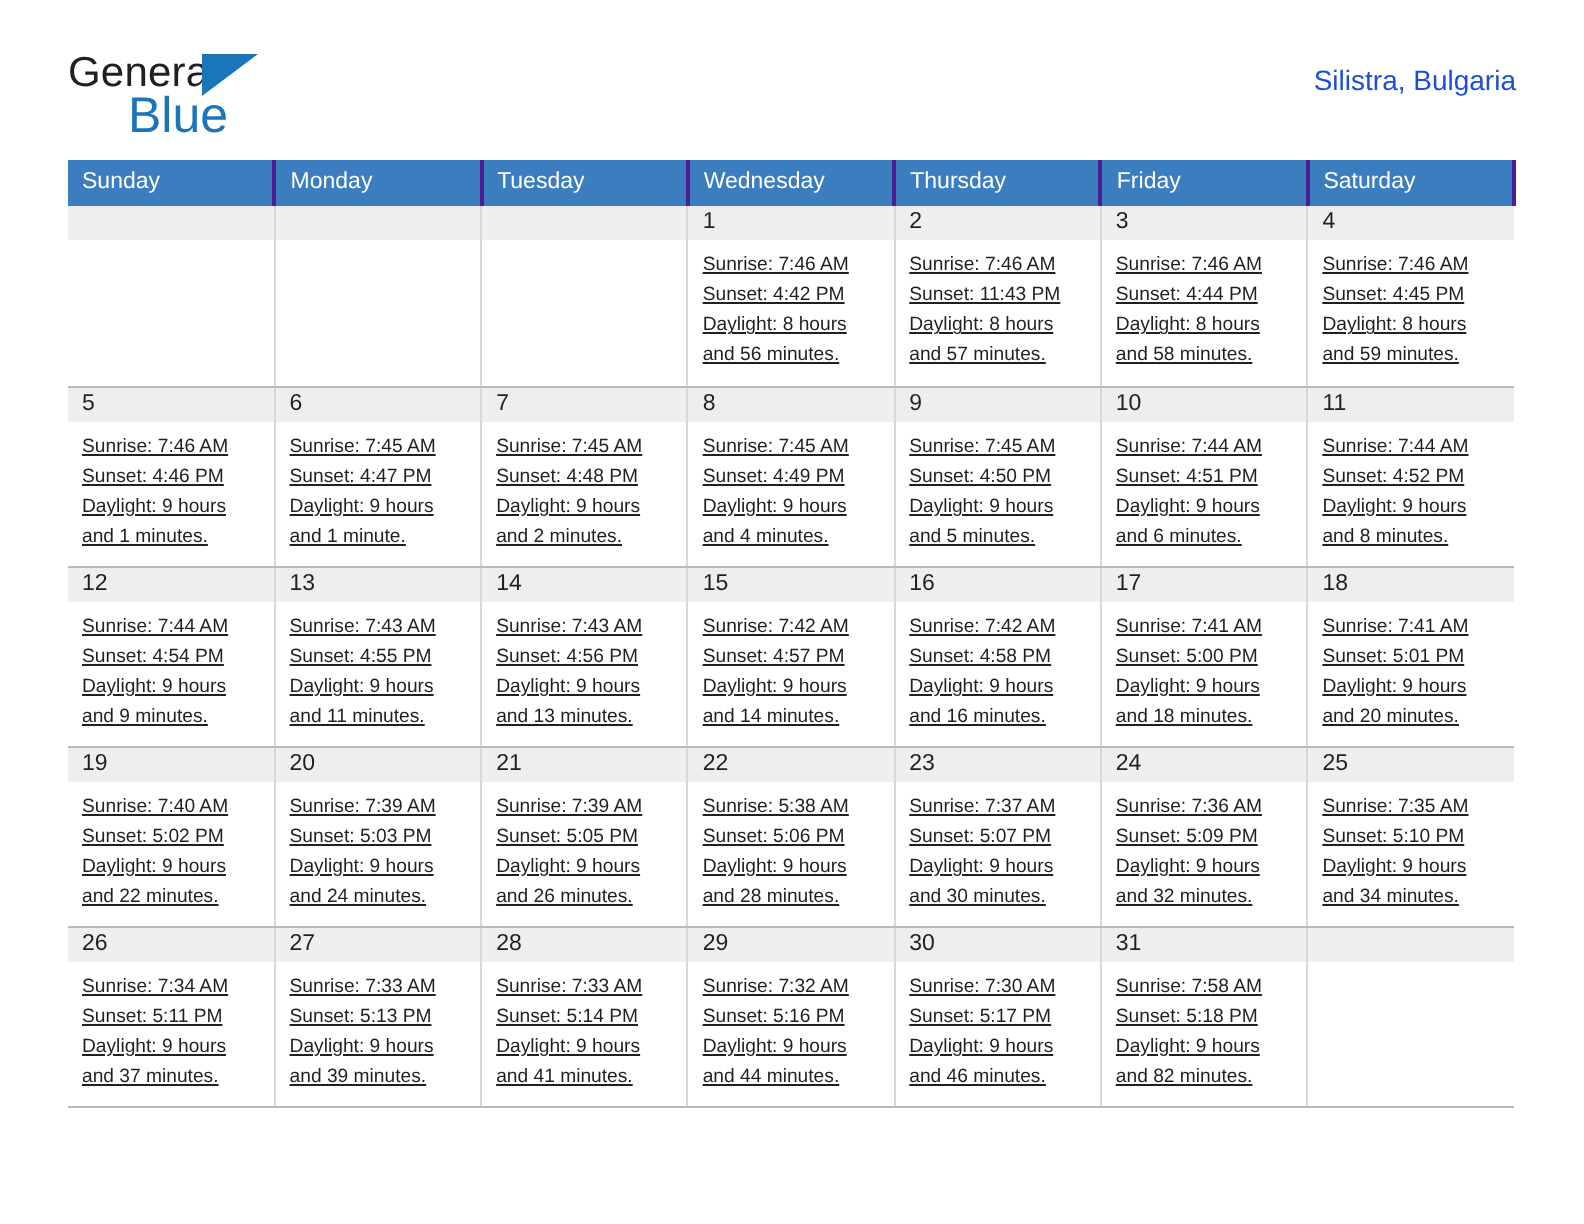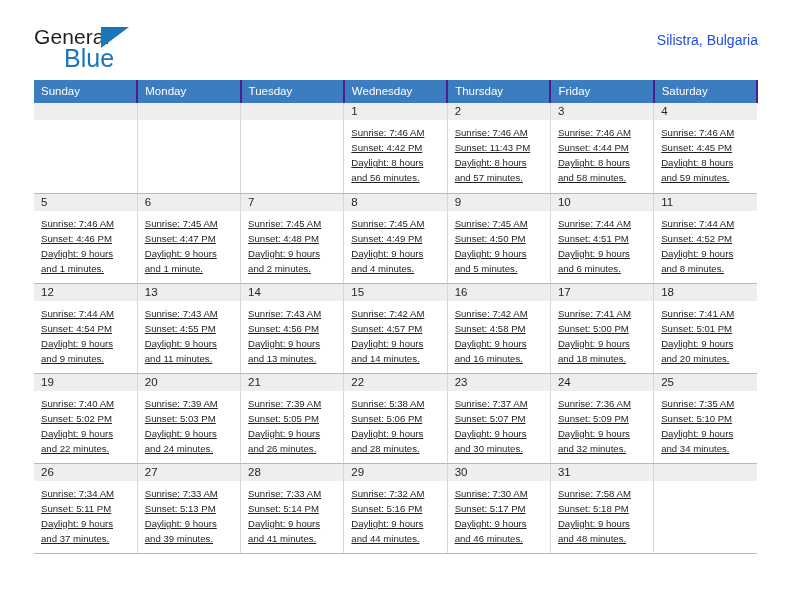--- a/index.html
+++ b/index.html
@@ -504,21 +504,21 @@
             </div>
           </div>
         </td>
         <td class="vsep">
           <div class="cell-inner">
             <div class="daynum-bar">31</div>
             <div class="detail">
               <div>Sunrise: 7:58 AM</div>
               <div>Sunset: 5:18 PM</div>
               <div>Daylight: 9 hours</div>
-              <div>and 48 minutes.</div>
+              <div>and 82 minutes.</div>
             </div>
           </div>
         </td>
         <td class="empty">
           <div class="cell-inner">
             <div class="daynum-bar"></div>
           </div>
         </td>
       </tr>
 

